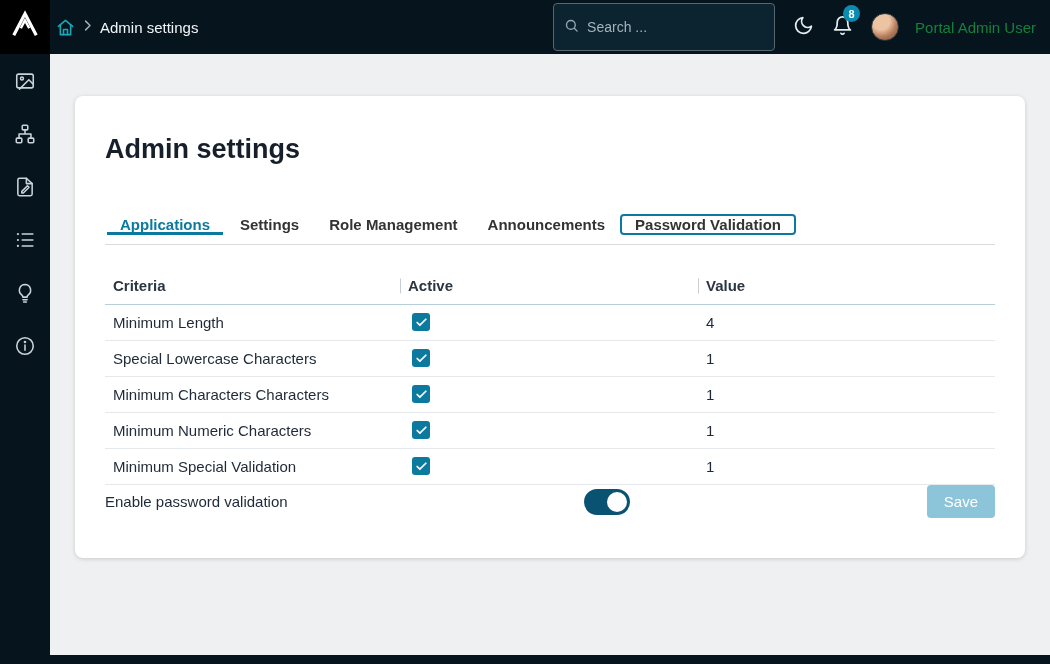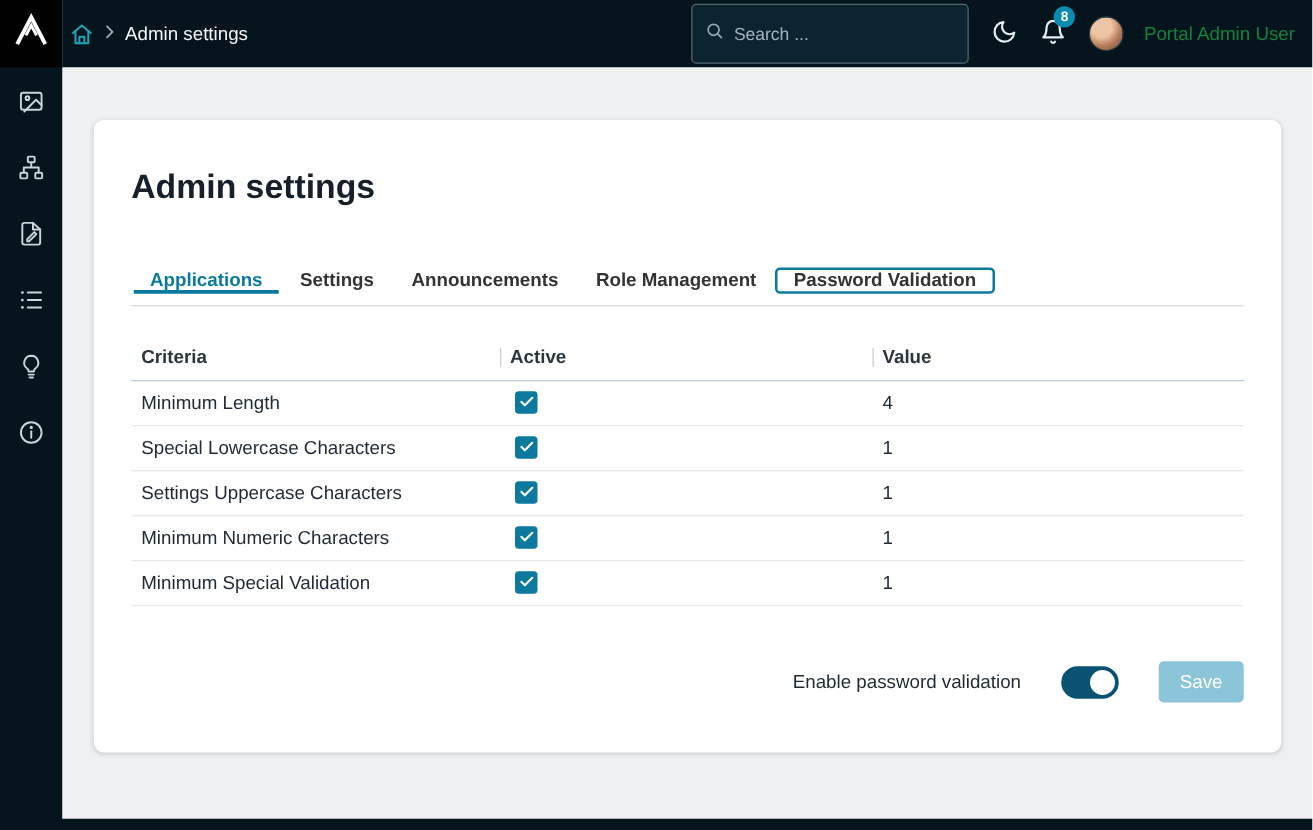--- a/index.html
+++ b/index.html
@@ -48,21 +48,21 @@
   
   .table{margin-top:22px}
   .thead{display:grid;grid-template-columns:295px 298px 1fr;height:38px;align-items:center;border-bottom:1px solid #b9cfd8;font-weight:bold;font-size:15px;color:#2b3640}
   .th{padding-left:8px;position:relative;height:100%;display:flex;align-items:center}
   .th + .th::before{content:'';position:absolute;left:0;top:50%;transform:translateY(-50%);width:1px;height:15px;background:#c6ced3}
   .trow{display:grid;grid-template-columns:295px 298px 1fr;height:36px;align-items:center;border-bottom:1px solid #e6e9eb;font-size:15px;color:#1f2937}
   .td{padding-left:8px}
   .checkbox{width:18px;height:18px;border:none;border-radius:3px;background:var(--accent);display:inline-flex;align-items:center;justify-content:center;margin-left:4px;cursor:pointer}
 
   
-  .footer-row{display:flex;align-items:center;justify-content:flex-end;gap:32px;margin-top:44px}
+  .footer-row{display:flex;align-items:center;justify-content:space-between;gap:32px;}
   .toggle-label{font-size:15px;color:#1f2937}
   .toggle{width:46px;height:26px;border-radius:13px;background:var(--toggle-track);position:relative;cursor:pointer;border:none;flex:0 0 auto}
   .toggle .knob{position:absolute;top:3px;right:3px;width:20px;height:20px;border-radius:50%;background:#fff}
   .save-btn{background:var(--save-button);color:#fff;border:none;border-radius:4px;font-size:15px;padding:8px 17px;font-family:inherit;cursor:pointer}
 
   .bottom-bar{position:absolute;left:0;right:0;bottom:0;height:9px;background:var(--topbar-bg)}
 </style>
 </head>
 <body>
 
@@ -176,22 +176,22 @@
     </div>
   </header>
 
   <main class="main">
     <section class="card">
       <h1>Admin settings</h1>
 
       <div class="tabs">
         <button class="tab tab--active">Applications</button>
         <button class="tab">Settings</button>
+        <button class="tab">Role Management</button>
         <button class="tab">Announcements</button>
-        <button class="tab">Role Management</button>
         <button class="tab tab--focused">Password Validation</button>
       </div>
 
       <div class="table">
         <div class="thead">
           <div class="th">Criteria</div>
           <div class="th">Active</div>
           <div class="th">Value</div>
         </div>
 
@@ -213,21 +213,21 @@
             <button class="checkbox">
                 <svg width="13" height="13" viewBox="0 0 24 24" fill="none" stroke="#fff" stroke-width="3.2" stroke-linecap="round" stroke-linejoin="round">
                   <polyline points="20 6 9 17 4 12"></polyline>
                 </svg>
               </button>
           </div>
           <div class="td">1</div>
         </div>
 
         <div class="trow">
-          <div class="td">Settings Uppercase Characters</div>
+          <div class="td">Minimum Characters Characters</div>
           <div class="td">
             <button class="checkbox">
                 <svg width="13" height="13" viewBox="0 0 24 24" fill="none" stroke="#fff" stroke-width="3.2" stroke-linecap="round" stroke-linejoin="round">
                   <polyline points="20 6 9 17 4 12"></polyline>
                 </svg>
               </button>
           </div>
           <div class="td">1</div>
         </div>
 

